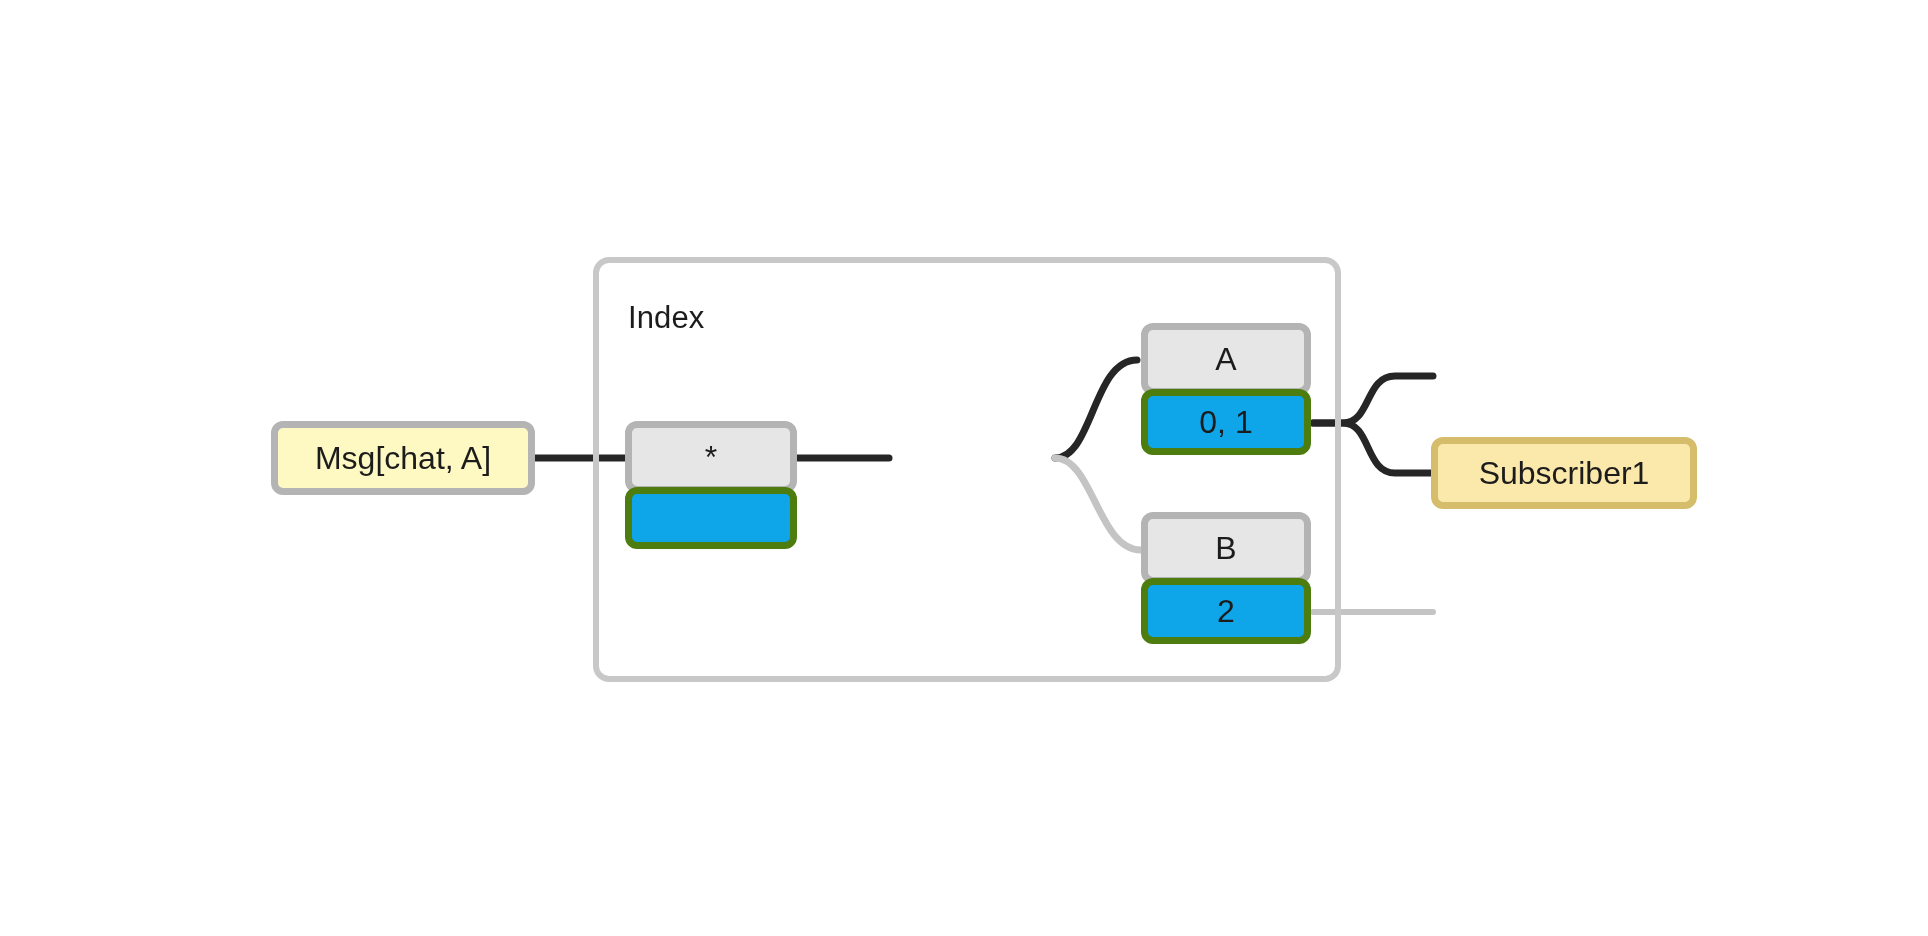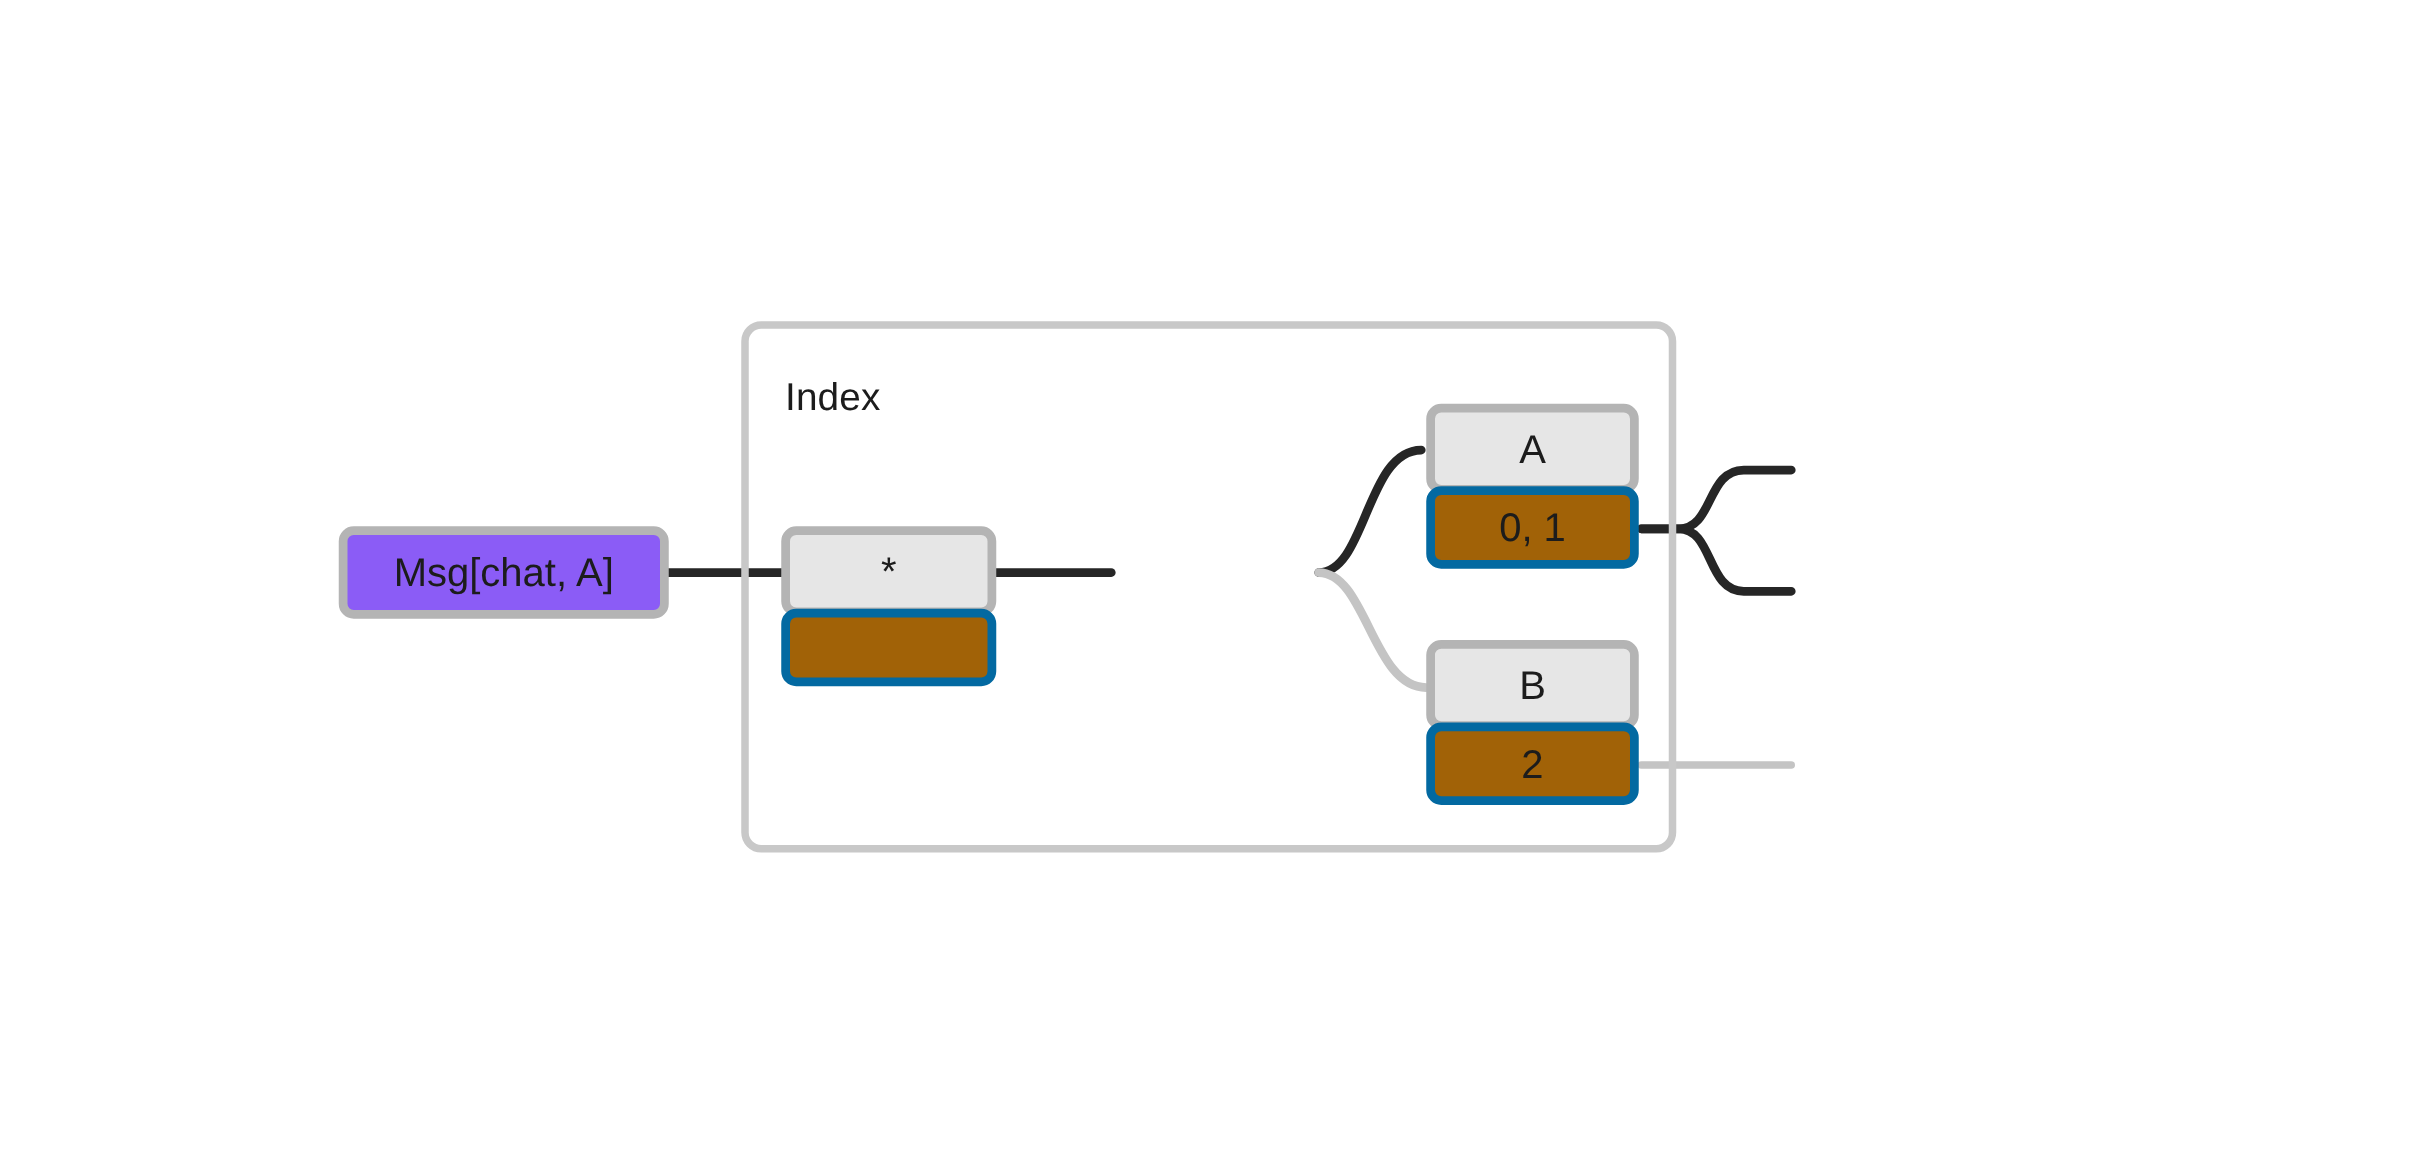--- a/index.html
+++ b/index.html
@@ -51,21 +51,21 @@
     color: #1c1c1c;
     letter-spacing: 0.1px;
     white-space: nowrap;
     z-index: 4;
   }
 
   
   .node-plain {
     position: absolute;
     box-sizing: border-box;
-    background: #8b5cf6;
+    background: #fef9c3;
     border: 7px solid #b4b4b4;
     border-radius: 12px;
     display: flex;
     align-items: center;
     justify-content: center;
     font-size: 32px;
     color: #1c1c1c;
     z-index: 3;
     white-space: nowrap;
   }
@@ -89,22 +89,22 @@
     justify-content: center;
     font-size: 32px;
     color: #1c1c1c;
     white-space: nowrap;
   }
   .node-record .rec-body {
     position: absolute;
     left: 0;
     box-sizing: border-box;
     width: 100%;
-    background: #a16207;
-    border: 7px solid #0369a1;
+    background: #0ea5e9;
+    border: 7px solid #4d7c0f;
     border-radius: 12px;
     display: flex;
     align-items: center;
     justify-content: center;
     font-size: 32px;
     color: #1c1c1c;
     white-space: nowrap;
   }
 
   
@@ -161,15 +161,16 @@
     <div class="rec-head" style="height:72px;">A</div>
     <div class="rec-body" style="top:66px; height:66px;">0, 1</div>
   </div>
 
   <div class="node-record" style="left:1128px; top:512px; width:170px; height:132px;">
     <div class="rec-head" style="height:72px;">B</div>
     <div class="rec-body" style="top:66px; height:66px;">2</div>
   </div>
 
 
+  <div class="node-sub" style="left:1418px; top:437px; width:266px; height:72px;">Subscriber1</div>
 
 
 </div>
 
 </body></html>

